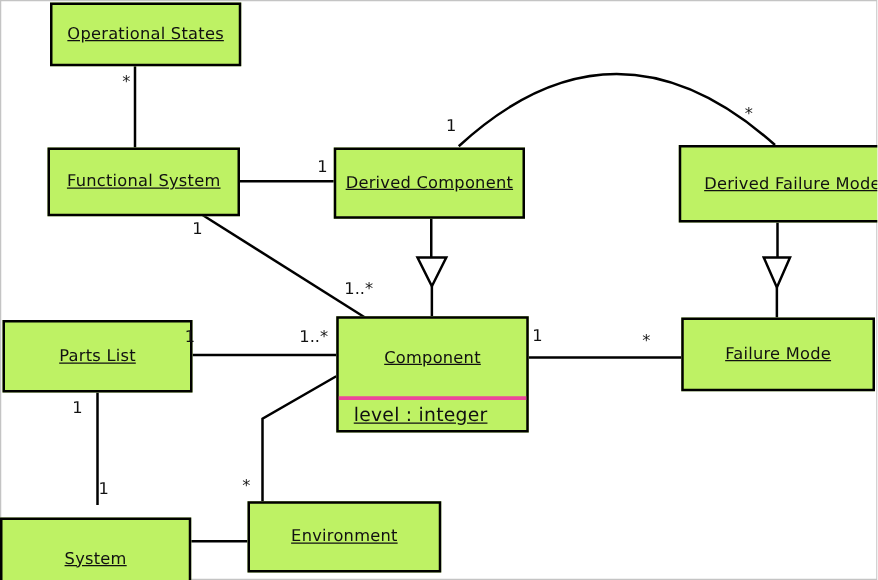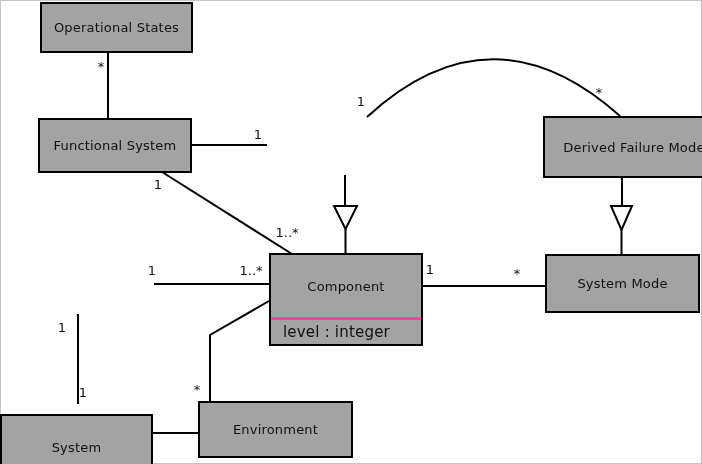--- a/index.html
+++ b/index.html
@@ -13,29 +13,30 @@
     box-shadow: inset 0 0 0 1px #c4c4c4;
     overflow: hidden;
   }
   svg.edges {
     position: absolute;
     left: 0; top: 0;
     z-index: 1;
   }
   .uml-box {
     position: absolute;
-    background: #a3a3a3;
+    background: #bef264;
     border: 2px solid #000000;
     box-sizing: border-box;
     display: flex;
     align-items: center;
     justify-content: center;
     font-size: 13px;
     z-index: 2;
     letter-spacing: 0.2px;
+    text-decoration: underline;
   }
   .uml-box.two-compartments {
     flex-direction: column;
     align-items: stretch;
     justify-content: flex-start;
   }
   .uml-name-compartment {
     height: 62px;
     display: flex;
     align-items: center;
@@ -86,37 +87,43 @@
   </svg>
 
   <div class="uml-box" style="left:40px; top:2px; width:153px; height:51px;">
     <span>Operational States</span>
   </div>
 
   <div class="uml-box" style="left:38px; top:118px; width:154px; height:55px;">
     <span>Functional System</span>
   </div>
 
+  <div class="uml-box" style="left:267px; top:118px; width:153px; height:57px;">
+    <span>Derived Component</span>
+  </div>
 
   <div class="uml-box" style="left:543px; top:116px; width:182px; height:62px;">
     <span>Derived Failure Mode</span>
   </div>
 
+  <div class="uml-box" style="left:2px; top:256px; width:152px; height:58px;">
+    <span>Parts List</span>
+  </div>
 
   <div class="uml-box two-compartments" style="left:269px; top:253px; width:154px; height:93px;">
     <div class="uml-name-compartment">
       <span>Component</span>
     </div>
     <div class="uml-attr-compartment">
       <span>level : integer</span>
     </div>
   </div>
 
   <div class="uml-box" style="left:545px; top:254px; width:155px; height:59px;">
-    <span>System Mode</span>
+    <span>Failure Mode</span>
   </div>
 
   <div class="uml-box" style="left:0px; top:414px; width:153px; height:66px;text-align:right;">
     <span>System</span>
   </div>
 
   <div class="uml-box" style="left:198px; top:401px; width:155px; height:57px;">
     <span>Environment</span>
   </div>
 

